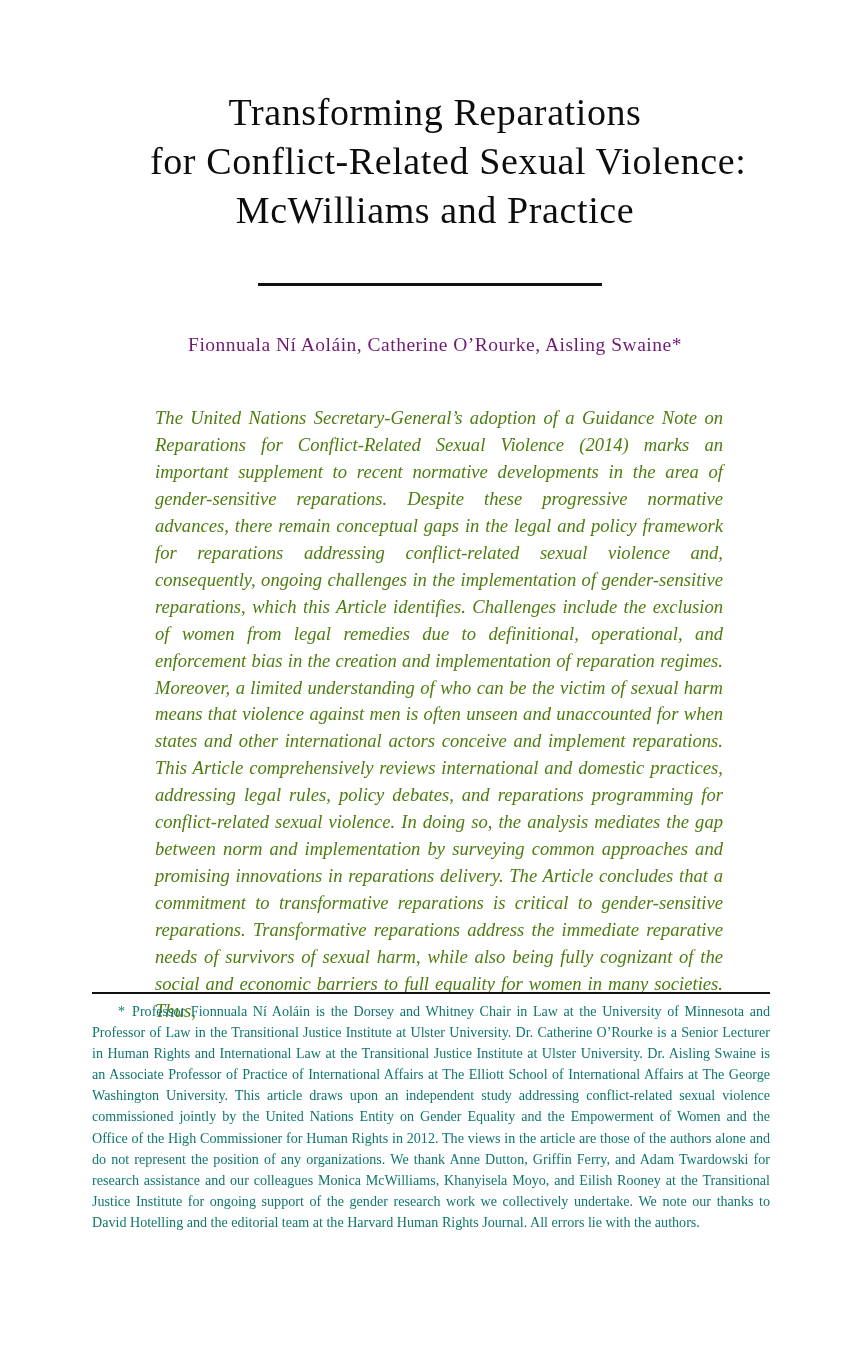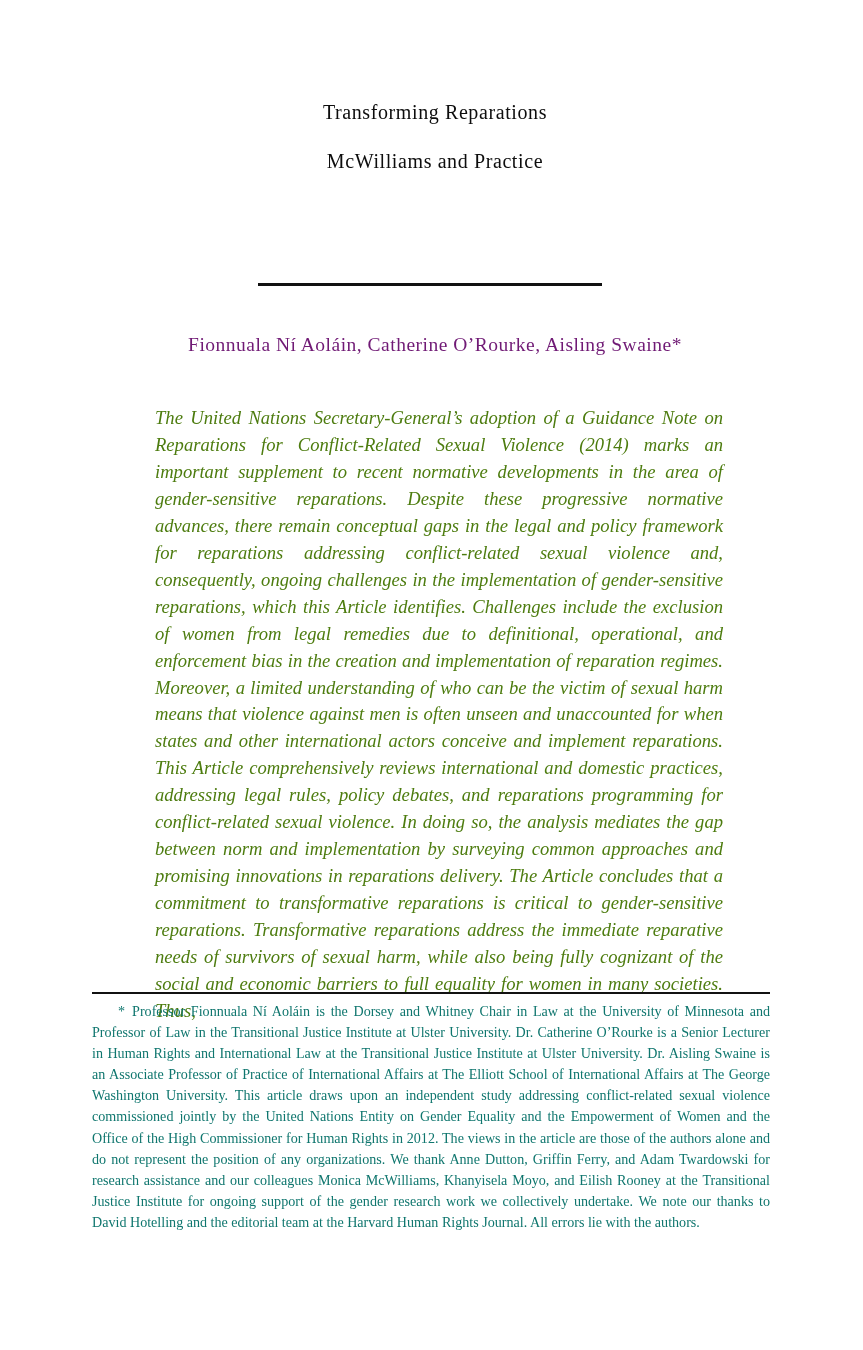--- a/index.html
+++ b/index.html
@@ -24,21 +24,21 @@
 
   
   .title-block {
     position: absolute;
     left: 150px;
     top: 88px;
     width: 570px;
     text-align: center;
   }
   .title-line {
-    font-size: 20px;
+    font-size: 38px;
     line-height: 49px;
     letter-spacing: 0.6px;
     font-weight: 400;
     color: #0d0d0d;
     white-space: nowrap;
   }
 
   
   .title-rule {
     position: absolute;
@@ -111,20 +111,21 @@
     padding-right: 7px;
   }
 </style>
 </head>
 <body>
 
 <div class="page">
 
   <div class="title-block">
     <div class="title-line">Transforming Reparations</div>
+    <div class="title-line">for Conflict-Related Sexual Violence:</div>
     <div class="title-line">McWilliams and Practice</div>
   </div>
 
   <div class="title-rule"></div>
 
   <div class="authors">Fionnuala Ní Aoláin, Catherine O’Rourke, Aisling Swaine*</div>
 
   <div class="abstract">
     <p>The United Nations Secretary-General’s adoption of a Guidance Note on Reparations for Conflict-Related Sexual Violence (2014) marks an important supplement to recent normative developments in the area of gender-sensitive reparations. Despite these progressive normative advances, there remain conceptual gaps in the legal and policy framework for reparations addressing conflict-related sexual violence and, consequently, ongoing challenges in the implementation of gender-sensitive reparations, which this Article identifies. Challenges include the exclusion of women from legal remedies due to definitional, operational, and enforcement bias in the creation and implementation of reparation regimes. Moreover, a limited understanding of who can be the victim of sexual harm means that violence against men is often unseen and unaccounted for when states and other international actors conceive and implement reparations. This Article comprehensively reviews international and domestic practices, addressing legal rules, policy debates, and reparations programming for conflict-related sexual violence. In doing so, the analysis mediates the gap between norm and implementation by surveying common approaches and promising innovations in reparations delivery. The Article concludes that a commitment to transformative reparations is critical to gender-sensitive reparations. Transformative reparations address the immediate reparative needs of survivors of sexual harm, while also being fully cognizant of the social and economic barriers to full equality for women in many societies. Thus,</p>
   </div>

